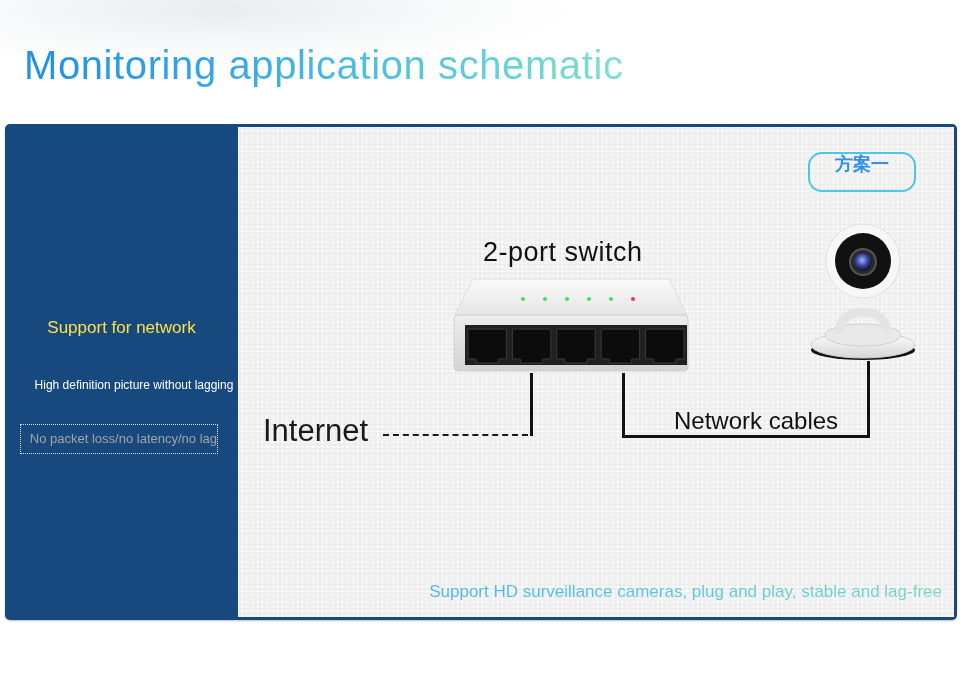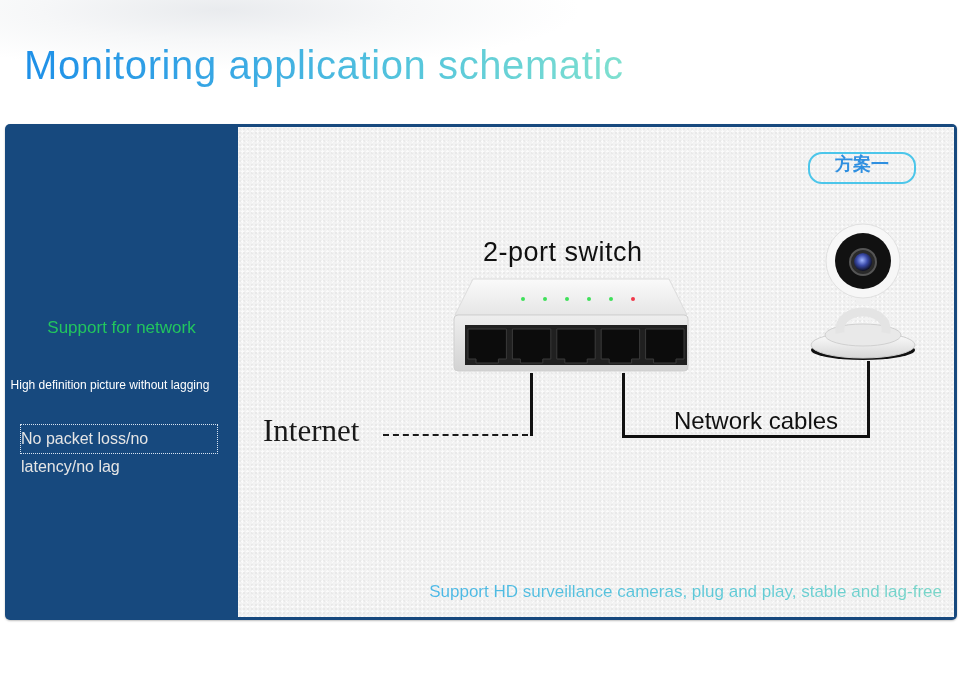--- a/index.html
+++ b/index.html
@@ -19,56 +19,56 @@
       position: absolute; left: 5px; top: 124px; width: 952px; height: 496px;
       background: #17497e; border-radius: 5px; box-sizing: border-box;
       box-shadow: 0 1px 2px rgba(0,0,0,0.25);
     }
     .side-panel {
       position: absolute; left: 0; top: 0; width: 233px; height: 100%;
       color: #ffffff; text-align: center;
     }
     .side-title {
       position: absolute; left: 0; width: 233px; top: 190px;
-      font-size: 17px; line-height: 27px; color: #22c55e;
+      font-size: 17px; line-height: 27px; color: #fde047;
     }
     .side-sub {
       position: absolute; left: 0; width: 210px; top: 254px;
-      font-size: 12px; color: #ffffff;
+      font-size: 12px; color: #ffffff; padding-left: 24px;
     }
     .side-badge {
       position: absolute; left: 15px; top: 300px; width: 198px; height: 30px;
       border: 1px dotted #d8e4f2; box-sizing: border-box;
-      font-size: 16px; line-height: 28px; color: #e5e5e5; text-align: left;
+      font-size: 13px; line-height: 28px; color: #a3a3a3; text-align: right;
     }
     .canvas {
       position: absolute; left: 233px; top: 3px; right: 3px; bottom: 3px;
       background-color: #f2f2f2;
       background-image:
         radial-gradient(rgba(0,0,0,0.035) 1px, transparent 1.2px),
         radial-gradient(rgba(255,255,255,0.7) 1px, transparent 1.2px);
       background-size: 4px 4px, 5px 5px;
       background-position: 0 0, 2px 2px;
     }
     .plan-badge {
-      position: absolute; left: 570px; top: 25px; width: 108px; height: 32px;
+      position: absolute; left: 570px; top: 25px; width: 108px; height: 40px;
       border: 2px solid #4cc6ea; border-radius: 14px; box-sizing: border-box;
       text-align: center; font-size: 18px; line-height: 20px; font-weight: bold;
       color: #2f8fe0;
     }
     .switch-label {
       position: absolute; left: 245px; top: 110px;
       font-size: 27px; color: #111; letter-spacing: 0.5px;
     }
     .switch-device { position: absolute; left: 213px; top: 148px; }
     .camera-device { position: absolute; left: 570px; top: 88px; }
     .wire { position: absolute; background: #111; }
     .internet-label {
       position: absolute; left: 25px; top: 286px;
-      font-size: 31px; color: #1a1a1a; font-family: Liberation Serif, serif;
+      font-size: 31px; color: #1a1a1a; font-family: Liberation Sans, sans-serif;
       letter-spacing: 0;
       text-align: center;
     }
     .internet-dash {
       position: absolute; left: 145px; top: 307px; width: 145px; height: 0;
       border-top: 2px dashed #1a1a1a;
     }
     .cables-label {
       position: absolute; left: 436px; top: 280px;
       font-size: 24px; color: #111;

